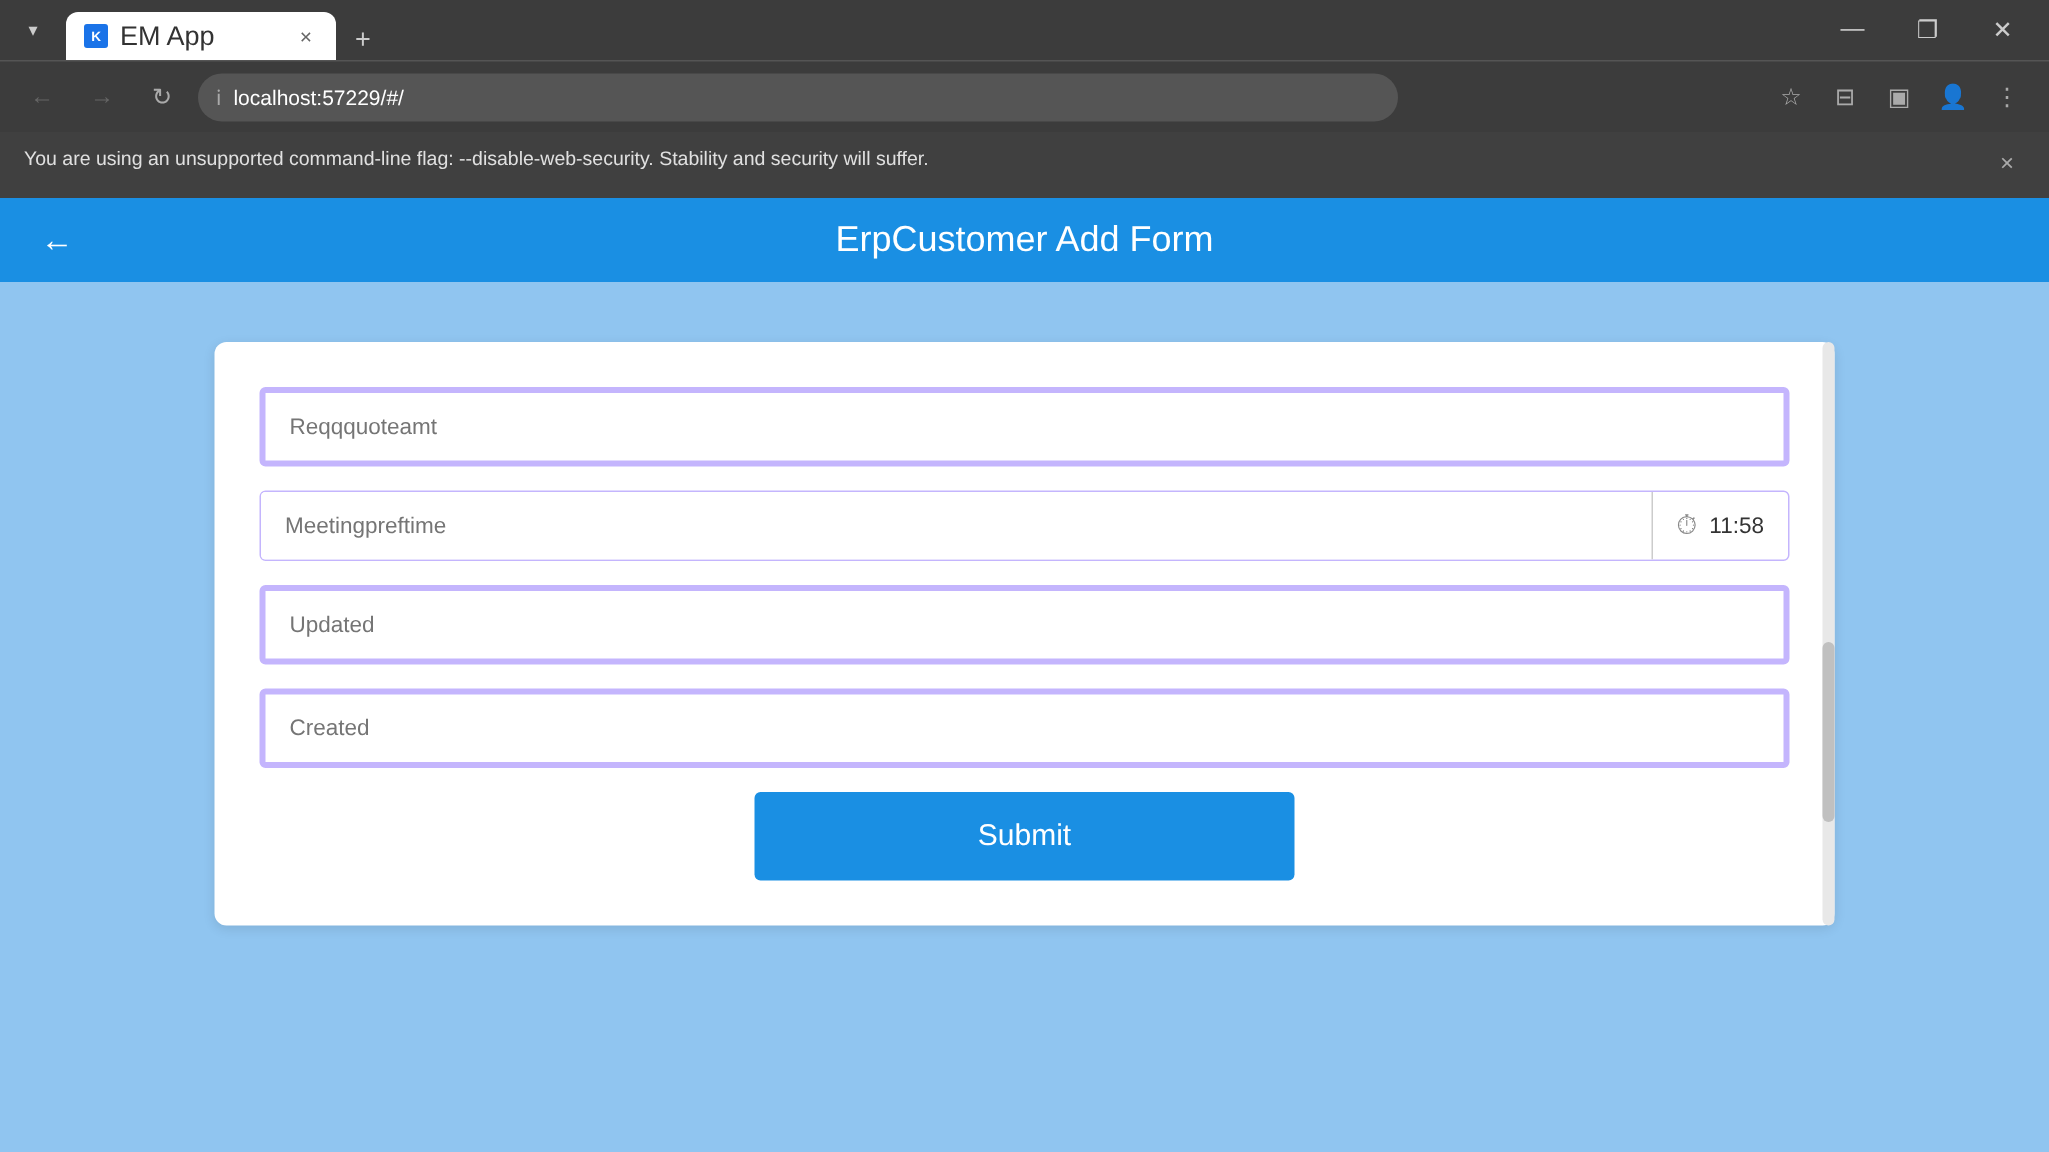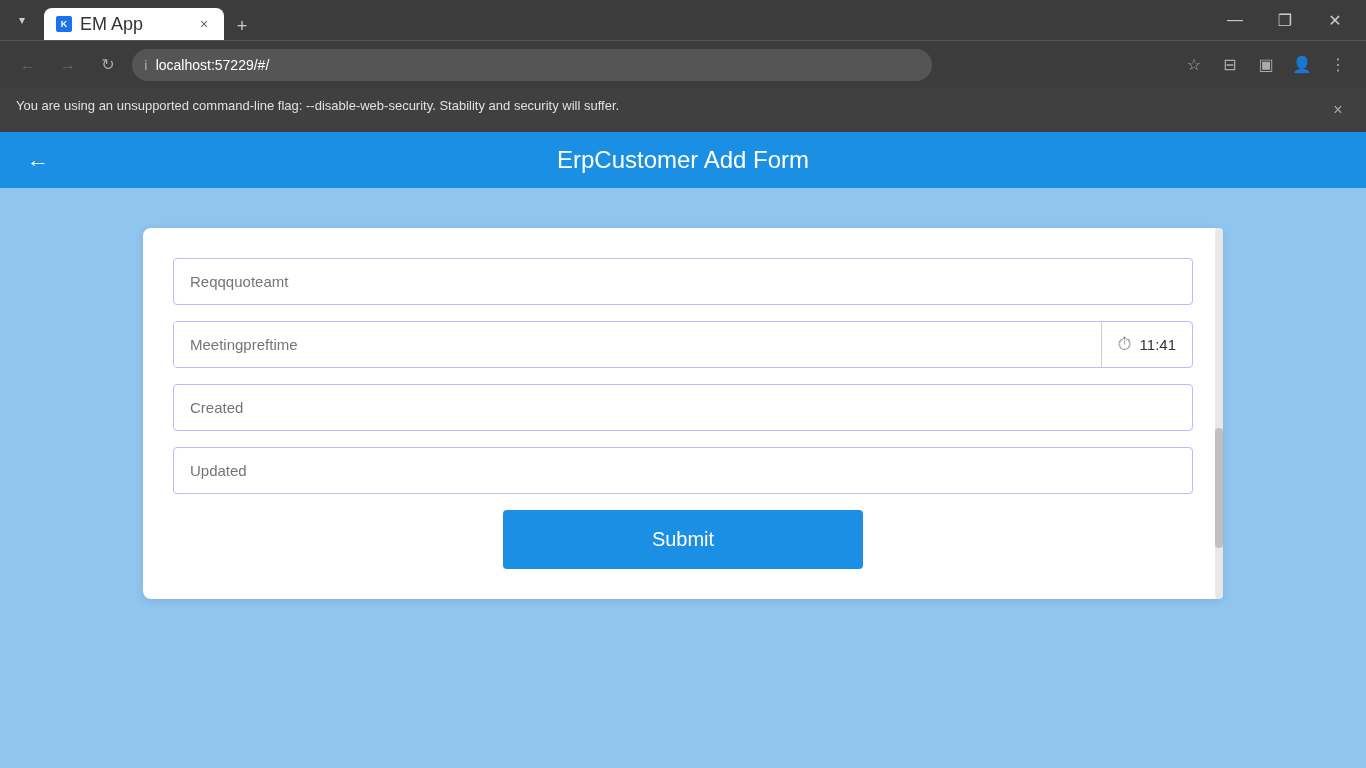--- a/index.html
+++ b/index.html
@@ -194,21 +194,21 @@
       box-shadow: 0 2px 8px rgba(0,0,0,0.1);
       position: relative;
     }
 
     .form-field-wrap {
       position: relative;
       margin-bottom: 16px;
     }
 
     .form-field-input {
-      border: 1px solid #c4b5fd;
+      border: 4px solid #c4b5fd;
       border-radius: 4px;
       padding: 14px 16px;
       font-size: 15px;
       color: #333;
       background: #fff;
       width: 100%;
       outline: none;
       font-family: Arial, sans-serif;
     }
 
@@ -335,32 +335,32 @@
   <div class="form-card">
 
     <div class="form-field-wrap">
       <input class="form-field-input" type="text" placeholder="Reqqquoteamt" style="">
     </div>
 
     <div class="time-field-wrap">
       <input class="time-text-input" type="text" placeholder="Meetingpreftime" style="">
       <div class="time-picker-section">
         <span class="clock-icon">⏱</span>
-        <span class="time-display">11:41</span>
+        <span class="time-display">11:58</span>
       </div>
+    </div>
+
+    <div class="form-field-wrap">
+      <input class="form-field-input" type="text" placeholder="Updated" style="">
     </div>
 
     <div class="form-field-wrap">
       <input class="form-field-input" type="text" placeholder="Created" style="">
     </div>
 
-    <div class="form-field-wrap">
-      <input class="form-field-input" type="text" placeholder="Updated" style="">
-    </div>
-
     <div class="scrollbar-track">
       <div class="scrollbar-thumb"></div>
     </div>
 
     <button class="submit-btn">Submit</button>
 
   </div>
 </div>
 
 </body></html>

